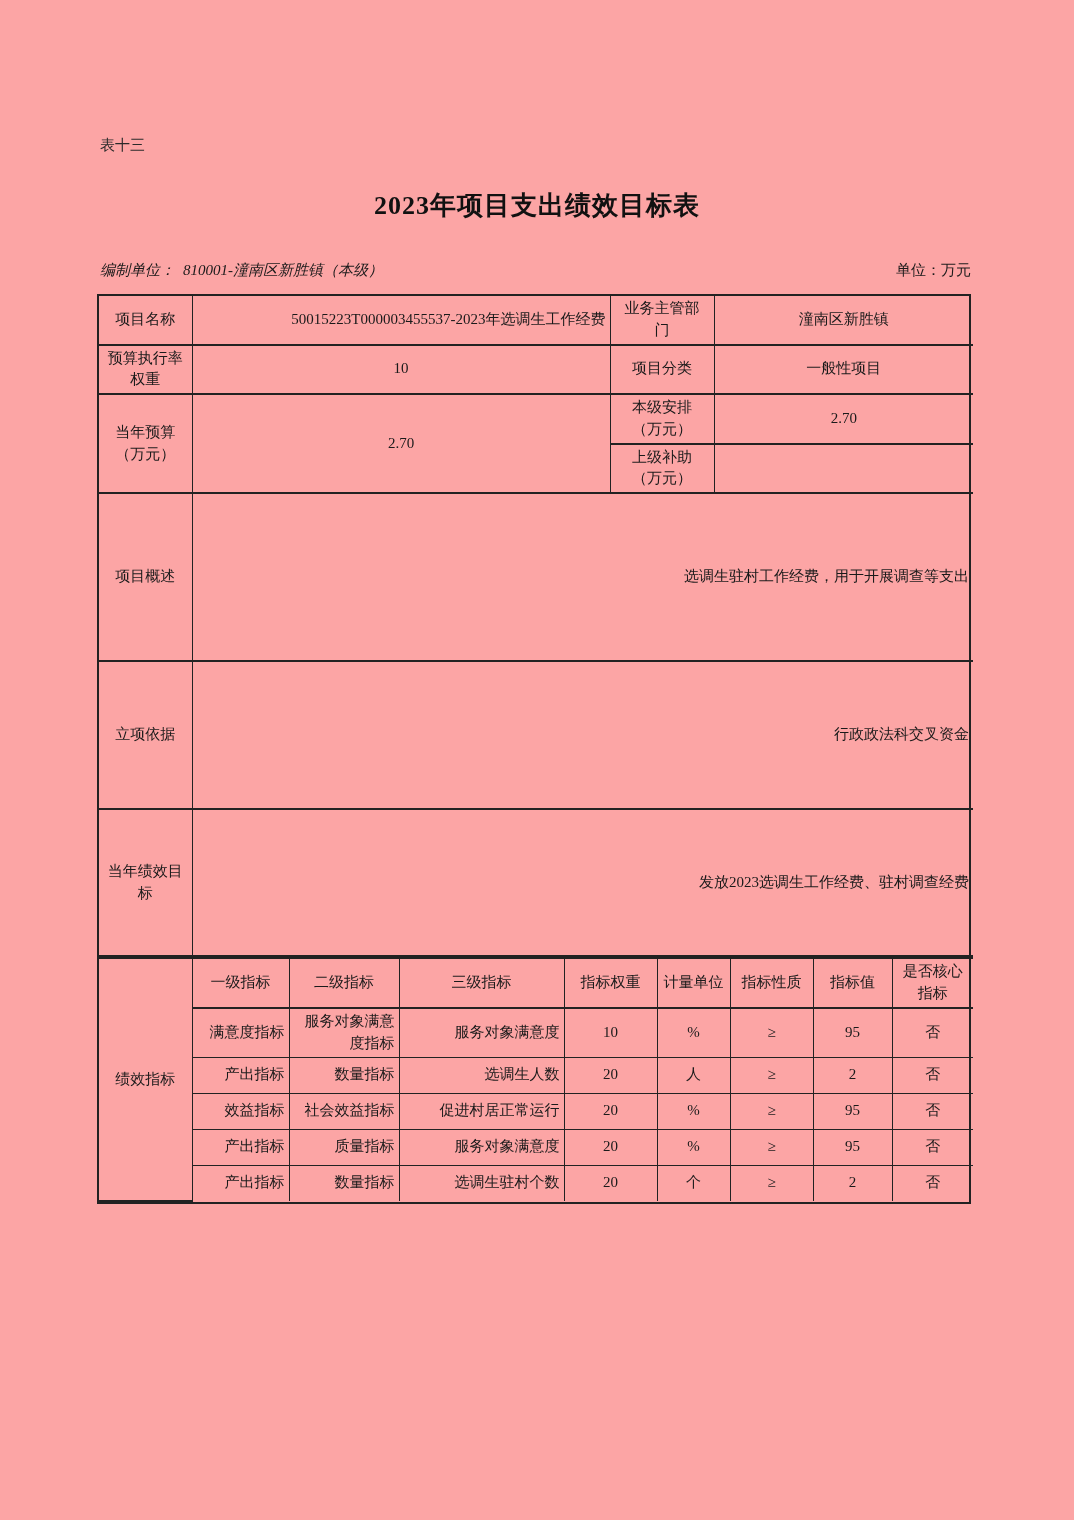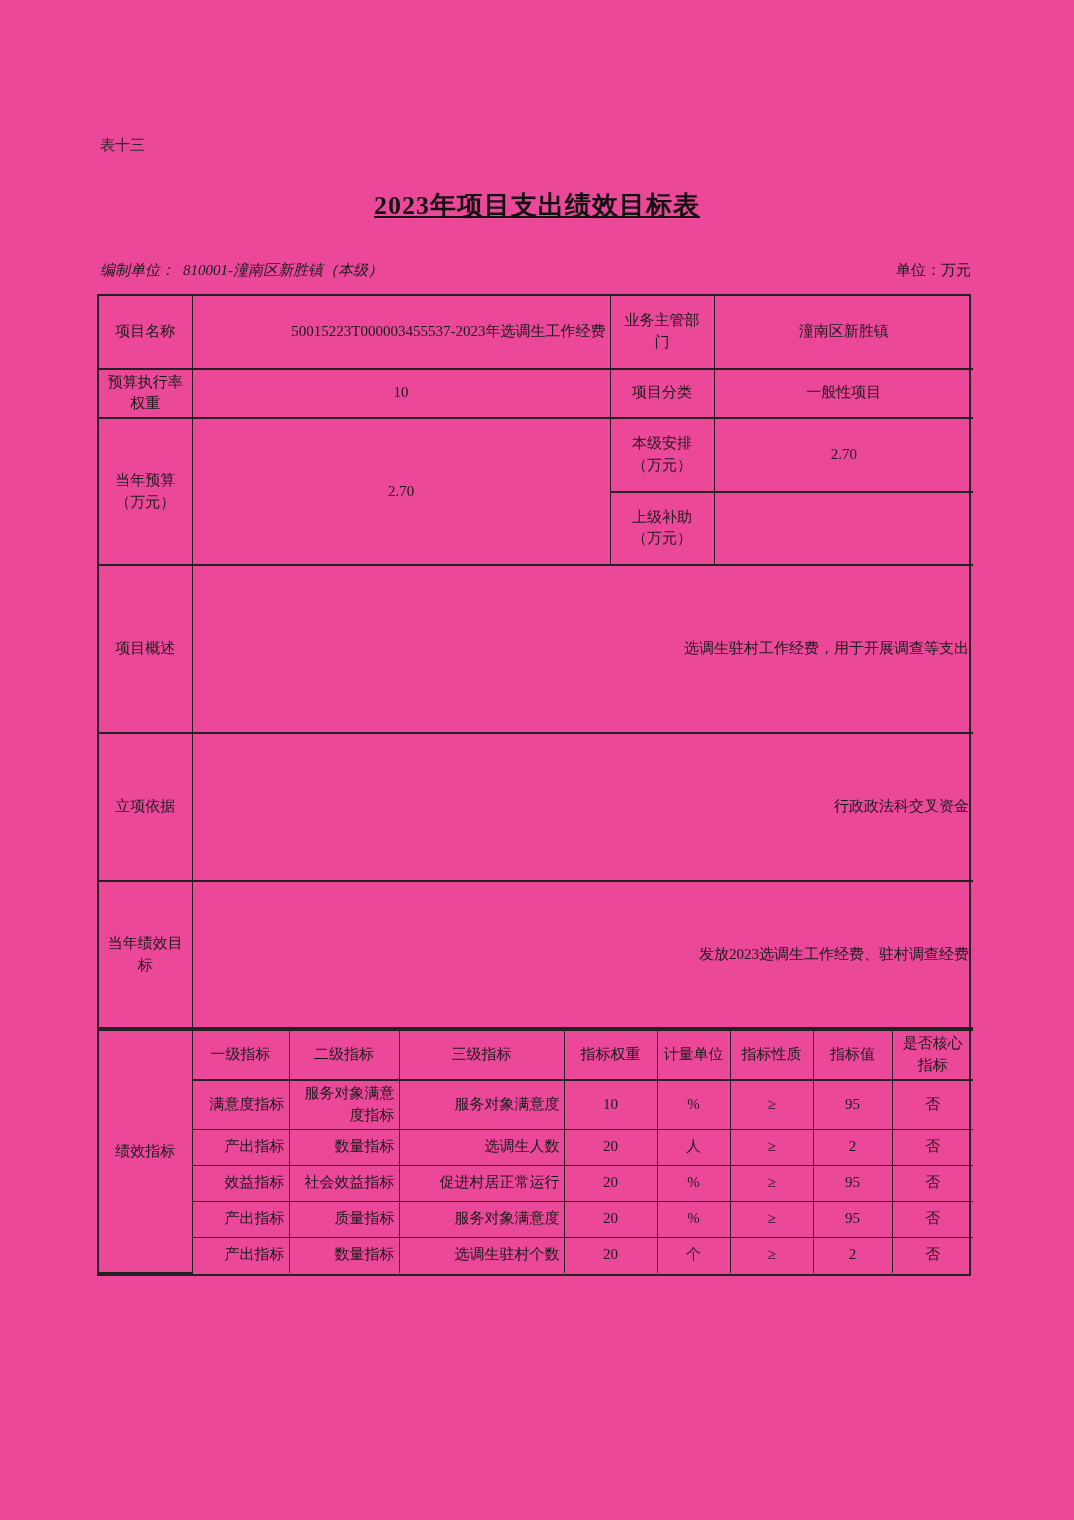--- a/index.html
+++ b/index.html
@@ -5,41 +5,40 @@
   * { margin: 0; padding: 0; box-sizing: border-box; }
   html, body { background: #ffffff; }
   body {
     font-family: "Liberation Serif", "DejaVu Serif", serif;
     color: #1a1a1a;
   }
   .page {
     position: relative;
     width: 1074px;
     height: 1520px;
-    background: #ec4899;
+    background: #fca5a5;
     overflow: hidden;
   }
   .table-tag {
     position: absolute;
     left: 100px;
     top: 136px;
     font-size: 15px;
     color: #2a2a2a;
   }
   .doc-title {
     position: absolute;
     left: 0;
     top: 188px;
     width: 100%;
     text-align: center;
     font-size: 26px;
     font-weight: bold;
     letter-spacing: 1px;
     color: #111;
-    text-decoration: underline;
   }
   .meta-row {
     position: absolute;
     left: 100px;
     top: 261px;
     width: 871px;
     display: flex;
     align-items: flex-end;
     font-size: 15px;
   }
@@ -72,21 +71,21 @@
     overflow: hidden;
     word-break: break-word;
   }
   table.top tr:first-child td { border-top: none; }
   td:first-child { border-left: none; }
   td:last-child { border-right: none; }
   table.bottom tr:last-child td { border-bottom: none; }
 
   td.lt { text-align: right; }
   td.label { padding: 2px 6px; }
-  .dept-label { padding: 14px 12px; margin-top: 48px; }
+  .dept-label { padding: 2px 12px; margin-top: 48px; }
 
   
   table.top tr.r1 { height: 46px; }
   table.top tr.r2 { height: 47px; }
   table.top tr.r3 { height: 45px; }
   table.top tr.r4 { height: 48px; }
   table.top tr.r5 { height: 168px; }
   table.top tr.r6 { height: 148px; }
   table.top tr.r7 { height: 147px; }
 

